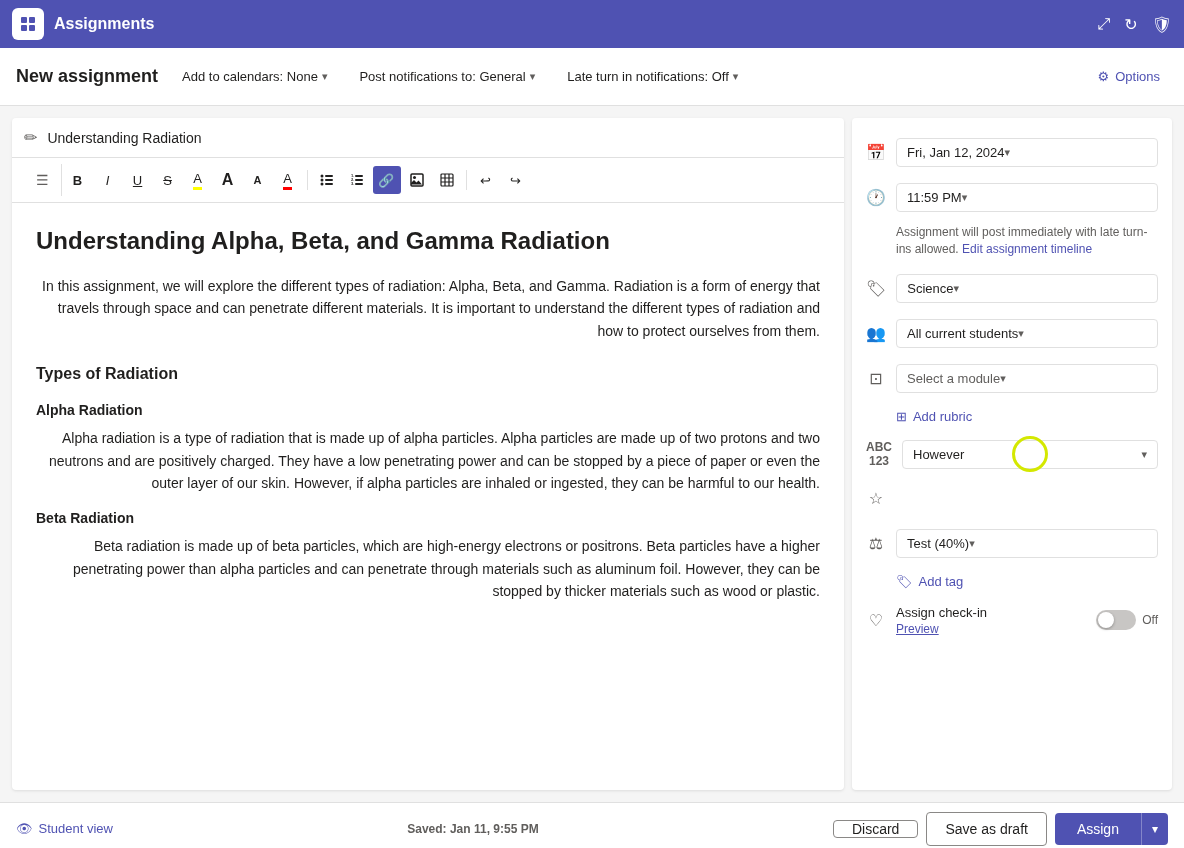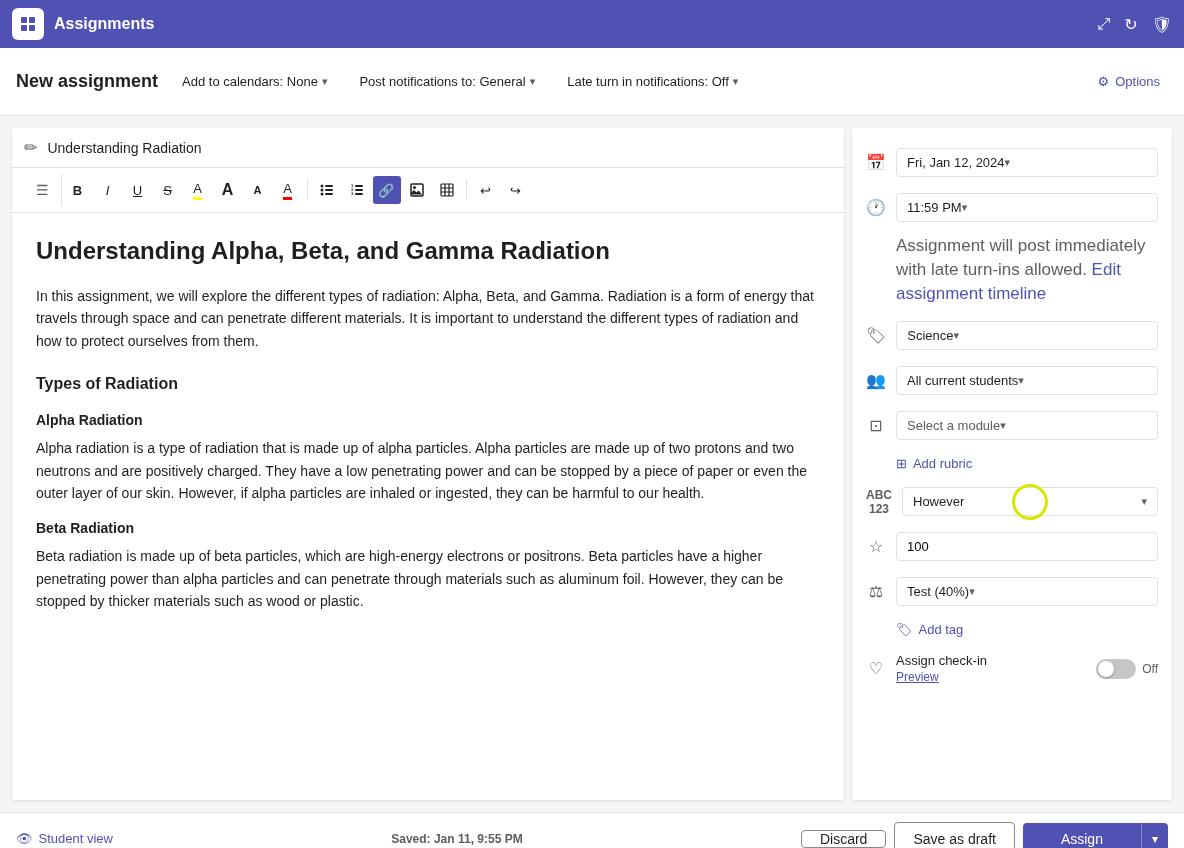--- a/index.html
+++ b/index.html
@@ -14,21 +14,21 @@
       width: 32px; height: 32px; background: white; border-radius: 6px;
       display: flex; align-items: center; justify-content: center; margin-right: 10px;
     }
     .top-bar-logo svg { width: 20px; height: 20px; }
     .top-bar-title { font-size: 16px; font-weight: 600; color: white; flex: 1; }
     .top-bar-icons { display: flex; gap: 14px; align-items: center; }
     .top-bar-icons span { color: white; font-size: 16px; cursor: pointer; }
 
     
     .subheader {
-      display: flex; align-items: center; padding: 0 16px; height: 68px;
+      display: flex; align-items: center; padding: 0 16px; height: 58px;
       background: white; border-bottom: 1px solid #e0e0e0; gap: 16px;
     }
     .subheader-title { font-size: 18px; font-weight: 600; color: #201f1e; min-width: 130px; }
     .subheader-dropdown {
       display: flex; align-items: center; gap: 4px; font-size: 13px; color: #201f1e;
       cursor: pointer; padding: 4px 8px; border-radius: 4px;
     }
     .options-btn {
       margin-left: auto; display: flex; align-items: center; gap: 6px;
       font-size: 13px; color: #4f52b2; cursor: pointer; padding: 4px 8px; border-radius: 4px;
@@ -73,39 +73,39 @@
 
     .editor-body {
       display: flex; flex: 1; overflow: hidden;
     }
     .editor-content {
       flex: 1; padding: 20px 24px; overflow-y: auto; line-height: 1.5;
     }
     .editor-content h1 { font-size: 24px; font-weight: 700; margin-bottom: 16px; }
     .editor-content h2 { font-size: 16px; font-weight: 700; margin-bottom: 8px; margin-top: 20px; }
     .editor-content h3 { font-size: 14px; font-weight: 700; margin-bottom: 6px; margin-top: 14px; }
-    .editor-content p { font-size: 14px; color: #201f1e; margin-bottom: 12px; line-height: 1.6; }
+    .editor-content p { font-size: 14px; color: #201f1e; margin-bottom: 12px; line-height: 1.6; text-align: right; }
 
     
     .right-panel {
       width: 320px; background: white; margin: 12px 12px 12px 8px;
       border-radius: 4px; box-shadow: 0 1px 3px rgba(0,0,0,0.1);
       overflow-y: auto; padding: 12px 0;
     }
 
     .right-row {
       display: flex; align-items: center; padding: 8px 14px; gap: 10px; min-height: 44px;
     }
     .right-row-icon { color: #605e5c; font-size: 16px; min-width: 20px; text-align: center; }
     .right-dropdown {
       flex: 1; display: flex; align-items: center; 
       border: 1px solid #e0e0e0; border-radius: 4px; padding: 6px 10px;
       cursor: pointer; background: white; font-size: 13px; color: #201f1e;
     }
-    .right-text-row { padding: 4px 14px 8px 44px; font-size: 17px; color: #605e5c; line-height: 1.4; }
+    .right-text-row { padding: 4px 14px 8px 44px; font-size: 12px; color: #605e5c; line-height: 1.4; }
     .right-text-row a { color: #4f52b2; text-decoration: none; }
 
     .add-rubric-btn {
       display: flex; align-items: center; gap: 6px; padding: 8px 14px 8px 44px;
       color: #4f52b2; font-size: 13px; cursor: pointer; font-weight: 500;
     }
 
     .grading-dropdown {
       position: relative; display: flex; align-items: center; justify-content: space-between;
       border: 1px solid #e0e0e0; border-radius: 4px; padding: 6px 10px;
@@ -162,21 +162,21 @@
       color: #201f1e;
     }
     .btn-save-draft {
       padding: 8px 18px; border: 1px solid #8a8886; background: white;
       border-radius: 4px; cursor: pointer; font-size: 14px; font-family: 'Segoe UI', Arial, sans-serif;
       color: #201f1e;
       text-align: right;
     }
     .btn-assign-group { display: flex; border-radius: 4px; overflow: hidden; }
     .btn-assign {
-      padding: 8px 38px; border: none; background: #4f52b2;
+      padding: 8px 22px; border: none; background: #4f52b2;
       color: white; cursor: pointer; font-size: 14px; font-family: 'Segoe UI', Arial, sans-serif;
       font-weight: 500;
     }
     .btn-assign-chevron {
       padding: 8px 10px; border: none; background: #4f52b2; border-left: 1px solid rgba(255,255,255,0.3);
       color: white; cursor: pointer; font-size: 12px;
     }
 
     .chevron { font-size: 11px; color: #605e5c; }
   </style>
@@ -354,21 +354,20 @@
       <span class="right-row-icon" style="font-size:12px; font-weight:bold; color:#605e5c;">ABC<br>123</span>
       <div class="grading-dropdown">
         <span>However</span>
         <div class="cursor-ring"></div>
         <span class="chevron" style="position:relative;z-index:1;">▾</span>
       </div>
     </div>
 
     <div class="right-row">
       <span class="right-row-icon">☆</span>
-      <input type="text" class="points-input" value="100" style="">
     </div>
 
     <div class="right-row">
       <span class="right-row-icon">⚖</span>
       <div class="right-dropdown">
         <span>Test (40%)</span>
         <span class="chevron">▾</span>
       </div>
     </div>
 

